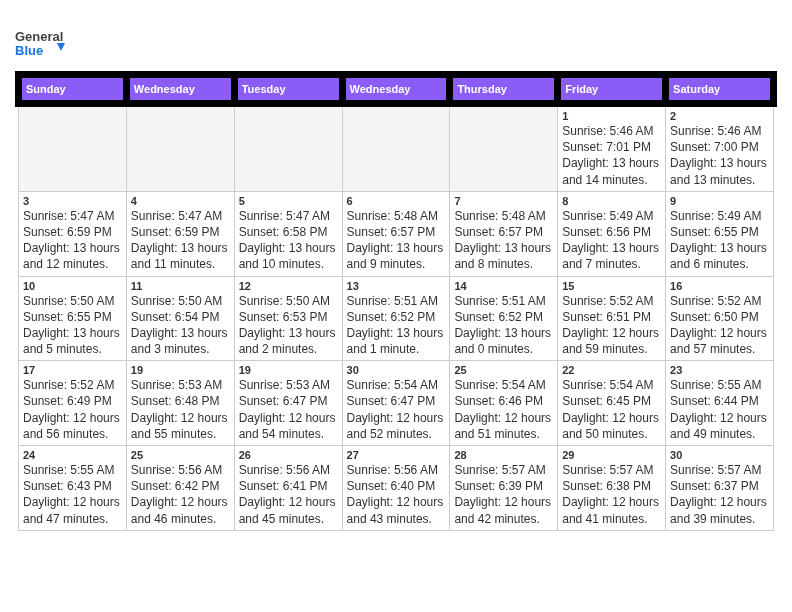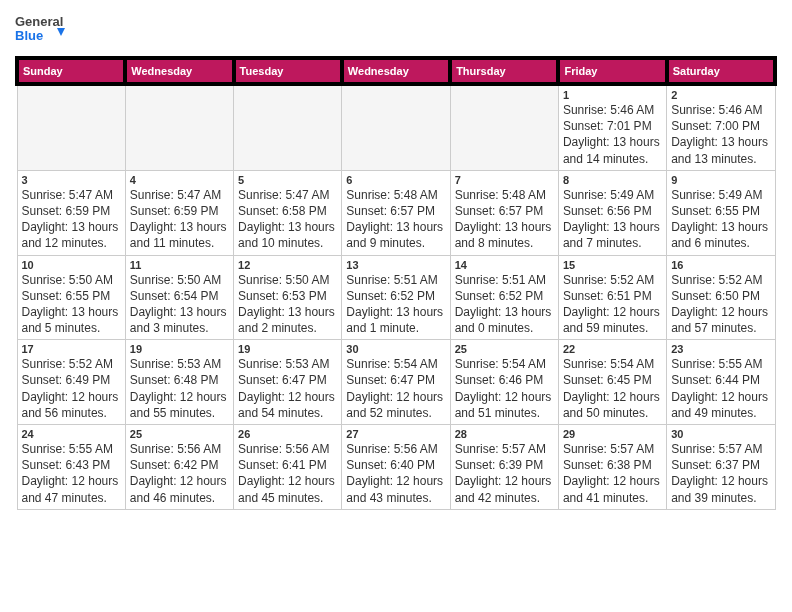--- a/index.html
+++ b/index.html
@@ -5,21 +5,21 @@
     * { box-sizing: border-box; margin: 0; padding: 0; }
     body {
       font-family: Arial, sans-serif;
       background: #fff;
       width: 792px;
       height: 612px;
       overflow: hidden;
     }
     .page {
       width: 792px;
-      padding: 10px 15px;
+      padding: 25px 15px;
     }
     .header {
       display: flex;
       justify-content: space-between;
       align-items: flex-start;
       margin-bottom: 6px;
     }
     .logo {
       display: flex;
       align-items: center;
@@ -37,27 +37,27 @@
     .calendar-subtitle {
       font-size: 14px;
       color: #555;
     }
     table {
       width: 100%;
       border-collapse: collapse;
       table-layout: fixed;
     }
     th {
-      background-color: #be185d;
+      background-color: #8b5cf6;
       color: #fff;
       font-size: 11px;
       font-weight: bold;
       padding: 5px 4px;
       text-align: left;
-      border: 4px solid #000000;
+      border: 7px solid #000000;
     }
     td {
       border: 1px solid #ccc;
       vertical-align: top;
       padding: 3px 4px;
       font-size: 9.5px;
       color: #333;
       height: 74px;
       background: #fff;
     }

